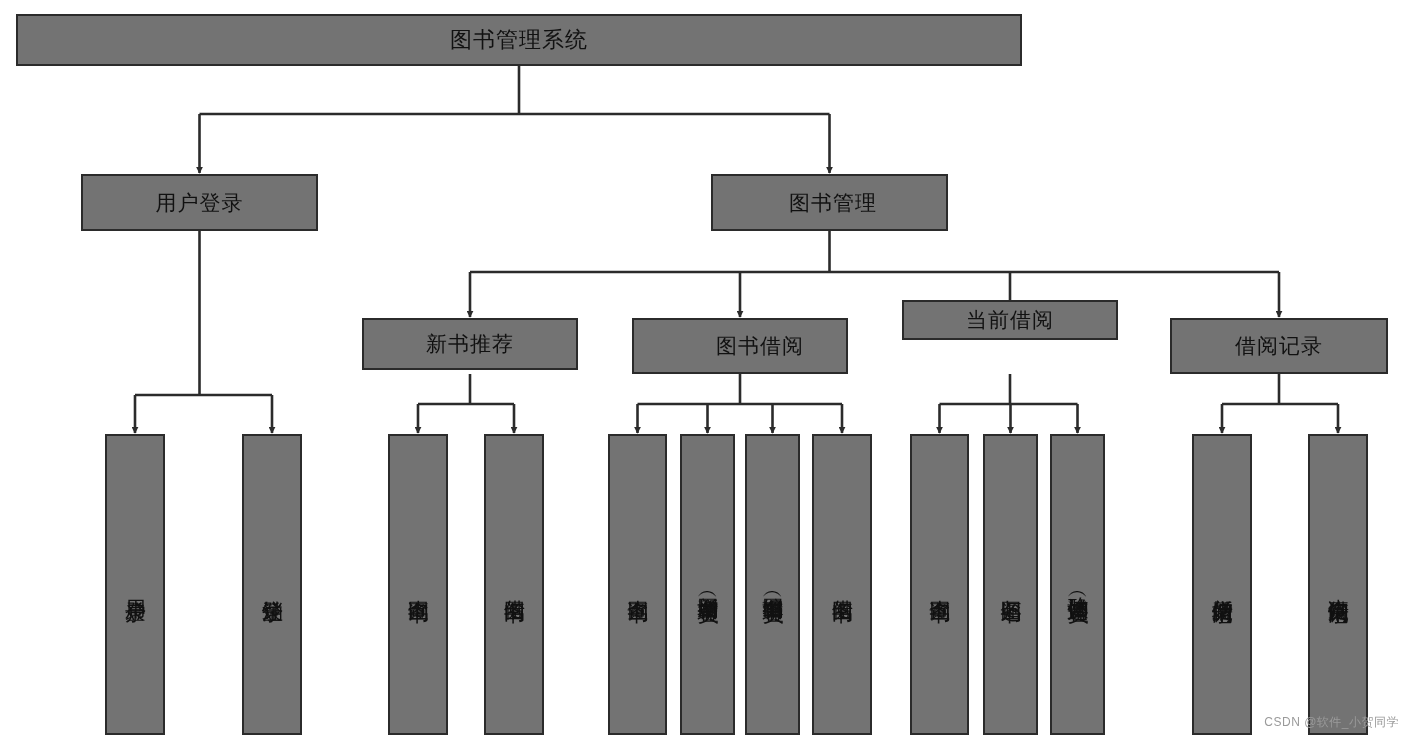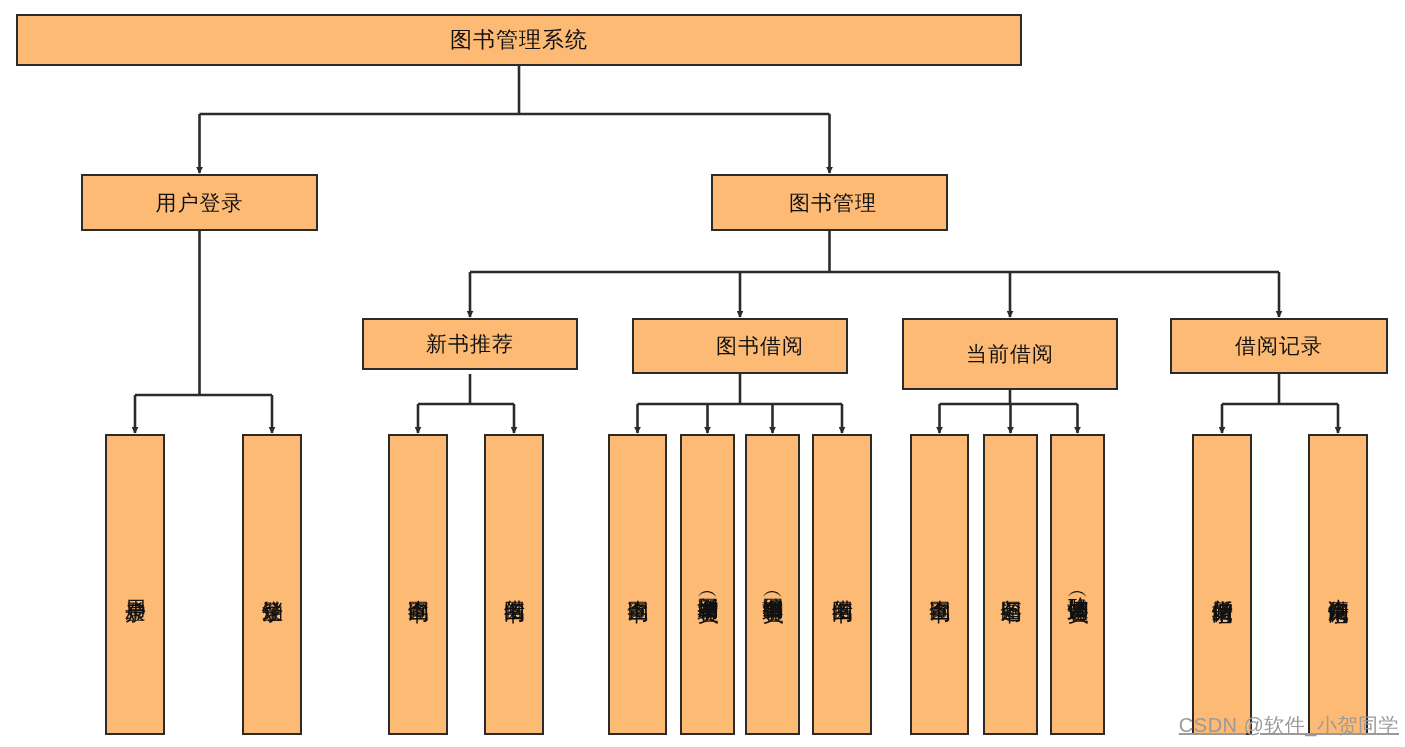--- a/index.html
+++ b/index.html
@@ -22,21 +22,21 @@
     position: absolute;
     left: 0;
     top: 0;
     width: 1405px;
     height: 747px;
     pointer-events: none;
   }
   .node {
     position: absolute;
     box-sizing: border-box;
-    background: #fdba74;
+    background: #737373;
     border: 2px solid #2b2b2b;
     display: flex;
     align-items: center;
     justify-content: center;
     color: #111111;
   }
   .node.horiz {
     font-size: 21px;
     letter-spacing: 1px;
     line-height: 1.2;
@@ -55,27 +55,26 @@
     writing-mode: vertical-rl;
     text-orientation: upright;
     display: block;
   }
   .node.root {
     font-size: 22px;
   }
   #watermark {
     position: absolute;
     right: 6px;
-    bottom: 8px;
-    font-size: 20px;
+    bottom: 16px;
+    font-size: 12px;
     color: #9a9a9a;
     letter-spacing: 0.5px;
     white-space: nowrap;
     pointer-events: none;
-    text-decoration: underline;
   }
 </style>
 </head>
 <body>
 
 <div id="canvas">
 
   <svg id="wires" viewBox="0 0 1405 747" width="1405" height="747" xmlns="http://www.w3.org/2000/svg" aria-hidden="true">
     <defs>
       <marker id="arrow" viewBox="0 0 10 10" refX="9" refY="5" markerWidth="7" markerHeight="7" orient="auto-start-reverse" markerUnits="userSpaceOnUse">
@@ -128,21 +127,21 @@
       </div>
       <div class="node horiz" style="left: 711px; top: 174px; width: 237px; height: 57px; padding-left: 7px;">
         <span>图书管理</span>
       </div>
       <div class="node horiz" style="left: 362px; top: 318px; width: 216px; height: 52px;">
         <span>新书推荐</span>
       </div>
       <div class="node horiz" style="left: 632px; top: 318px; width: 216px; height: 56px; padding-left: 40px;">
         <span>图书借阅</span>
       </div>
-      <div class="node horiz" style="left: 902px; top: 318px; width: 216px; height: 72px;">
+      <div class="node horiz" style="left: 902px; top: 300px; width: 216px; height: 40px;">
         <span>当前借阅</span>
       </div>
       <div class="node horiz" style="left: 1170px; top: 318px; width: 218px; height: 56px; justify-content: center;">
         <span>借阅记录</span>
       </div>
       <div class="node vert" style="left: 105px; top: 434px; width: 60px; height: 301px;">
         <span class="vtext">用户登录</span>
       </div>
       <div class="node vert" style="left: 242px; top: 434px; width: 60px; height: 301px;">
         <span class="vtext">注销登录</span>

